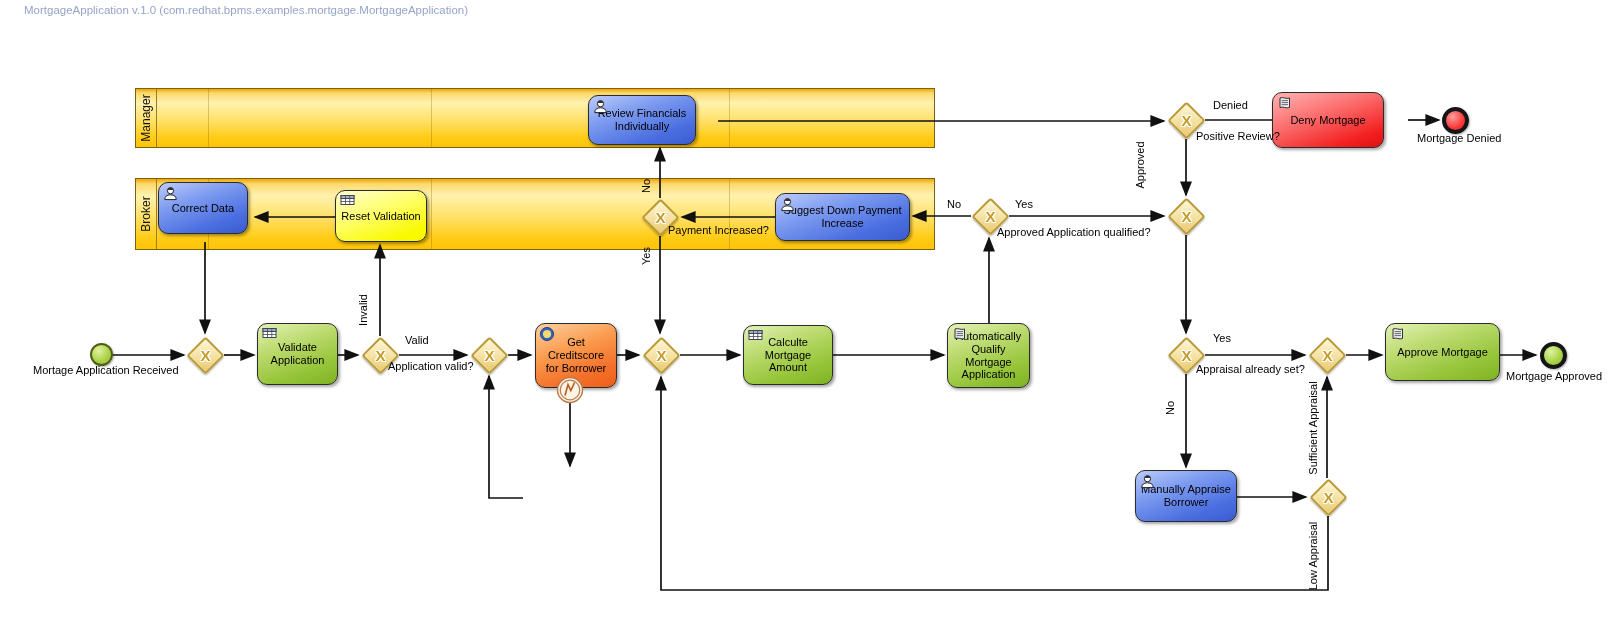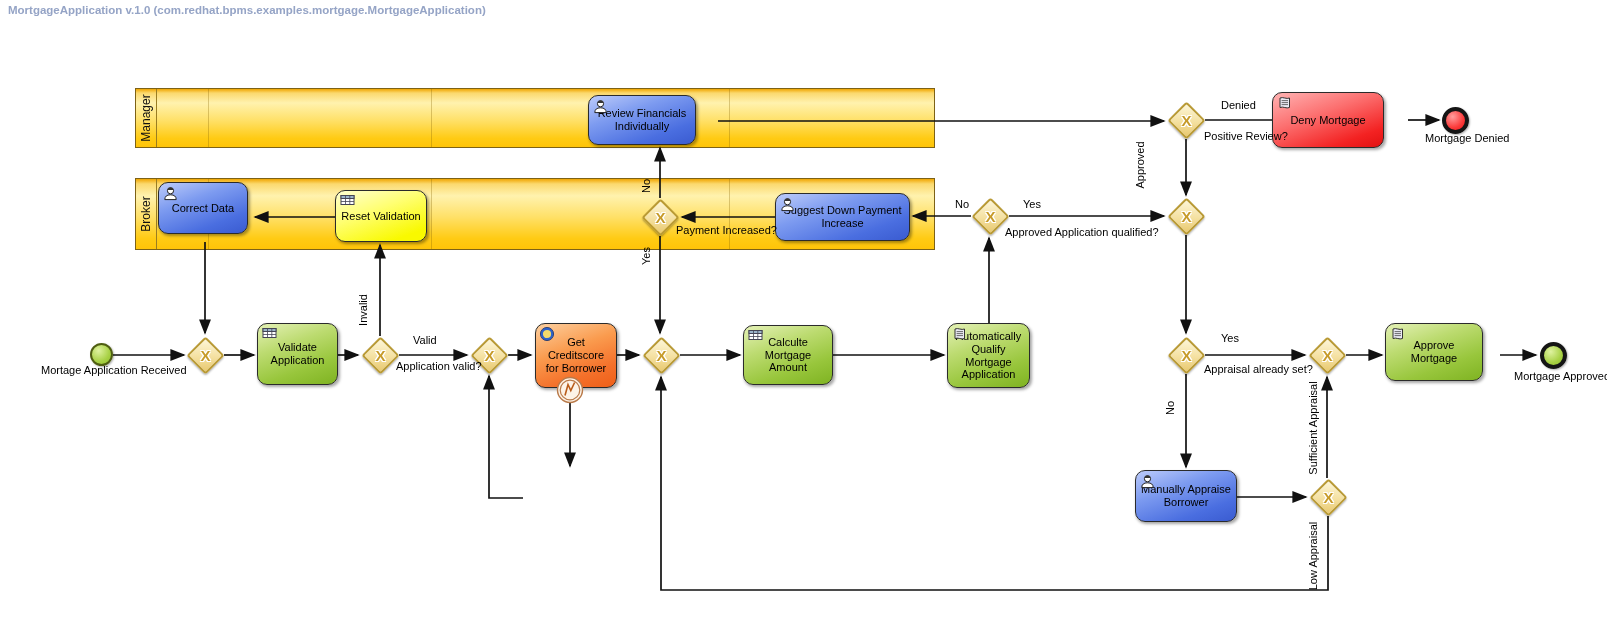--- a/index.html
+++ b/index.html
@@ -1,18 +1,18 @@
 <!DOCTYPE html>
 <html><head>
 <meta charset="utf-8">
 <style>
   html,body{margin:0;padding:0;background:#fff;}
   #canvas{position:relative;width:1607px;height:626px;background:#fff;overflow:hidden;
           font-family:"Liberation Sans",sans-serif;color:#000;}
-  #title{position:absolute;left:8px;top:4px;font-size:11.5px;font-weight:bold;color:#95a4c6;}
+  #title{position:absolute;left:24px;top:4px;font-size:11.5px;font-weight:normal;color:#95a4c6;}
   svg.edges{position:absolute;left:0;top:0;z-index:2;}
   .lane{position:absolute;z-index:1;border:1px solid #7d6216;box-sizing:border-box;
         background:linear-gradient(180deg,#f0a602 0%,#fbd96e 7%,#fff2ae 24%,#ffe066 55%,#ffcb14 85%,#ffc408 100%);}
   .lane-strip{position:absolute;left:0;top:0;bottom:0;width:20px;border-right:1px solid #9a7d22;
         display:flex;align-items:center;justify-content:center;}
   .lane-name{transform:rotate(-90deg);font-size:12px;white-space:nowrap;color:#111;}
   .lane-div{position:absolute;top:0;bottom:0;width:1px;background:rgba(130,95,0,.30);}
   .task{position:absolute;z-index:3;border:1px solid #2b2b2b;border-radius:10px;box-sizing:border-box;
         box-shadow:1.5px 2px 3px rgba(0,0,0,.35);display:flex;align-items:center;justify-content:center;
         text-align:center;font-size:11px;line-height:1.18;padding:3px 4px;}
@@ -28,21 +28,21 @@
         box-shadow:1px 1px 2px rgba(0,0,0,.3);}
   .gw-x{position:absolute;inset:0;display:flex;align-items:center;justify-content:center;
         transform:rotate(-45deg);font-size:15px;font-weight:bold;color:#c79b2a;
         text-shadow:-1px -1px 0 #fff,1px -1px 0 #fff,-1px 1px 0 #fff,1px 1px 0 #fff;}
   .event{position:absolute;z-index:3;border-radius:50%;box-sizing:border-box;box-shadow:1px 1px 2px rgba(0,0,0,.3);}
   .start{width:23px;height:23px;border:2px solid #4f5e12;
         background:radial-gradient(circle at 35% 30%,#dff2a0,#a8d145 60%,#8fbf2a);}
   .end{width:27px;height:27px;border:4px solid #151515;}
   .end.redfill{background:radial-gradient(circle at 35% 30%,#ff9d9d,#fb3b3b 60%,#e81616);}
   .end.greenfill{background:radial-gradient(circle at 35% 30%,#dff2a0,#a8d145 60%,#8fbf2a);}
-  .lbl{position:absolute;z-index:4;font-size:11px;white-space:nowrap;margin-left:8px;}
+  .lbl{position:absolute;z-index:4;font-size:11px;white-space:nowrap;}
   .vlbl{position:absolute;z-index:4;font-size:11px;white-space:nowrap;
         transform:translate(-50%,-50%) rotate(-90deg);}
   .belem{position:absolute;z-index:4;}
 </style>
 </head>
 <body>
 
 <div id="canvas">
 
   <svg width="0" height="0" style="position:absolute" aria-hidden="true">
@@ -179,21 +179,21 @@
         <use href="#icon-user"></use>
       </svg>
     <span>Suggest Down Payment Increase</span>
   </div>
   <div class="task red" style="left:1272px;top:92px;width:112px;height:56px">
     <svg class="ticon" width="15" height="14">
         <use href="#icon-script"></use>
       </svg>
     <span>Deny Mortgage</span>
   </div>
-  <div class="task green" style="left:1385px;top:323px;width:98px;height:58px">
+  <div class="task green" style="left:1385px;top:323px;width:115px;height:58px">
     <svg class="ticon" width="15" height="14">
         <use href="#icon-script"></use>
       </svg>
     <span>Approve Mortgage</span>
   </div>
   <div class="task blue" style="left:1135px;top:470px;width:102px;height:52px">
     <svg class="ticon" width="15" height="15">
         <use href="#icon-user"></use>
       </svg>
     <span>Manually Appraise Borrower</span>

